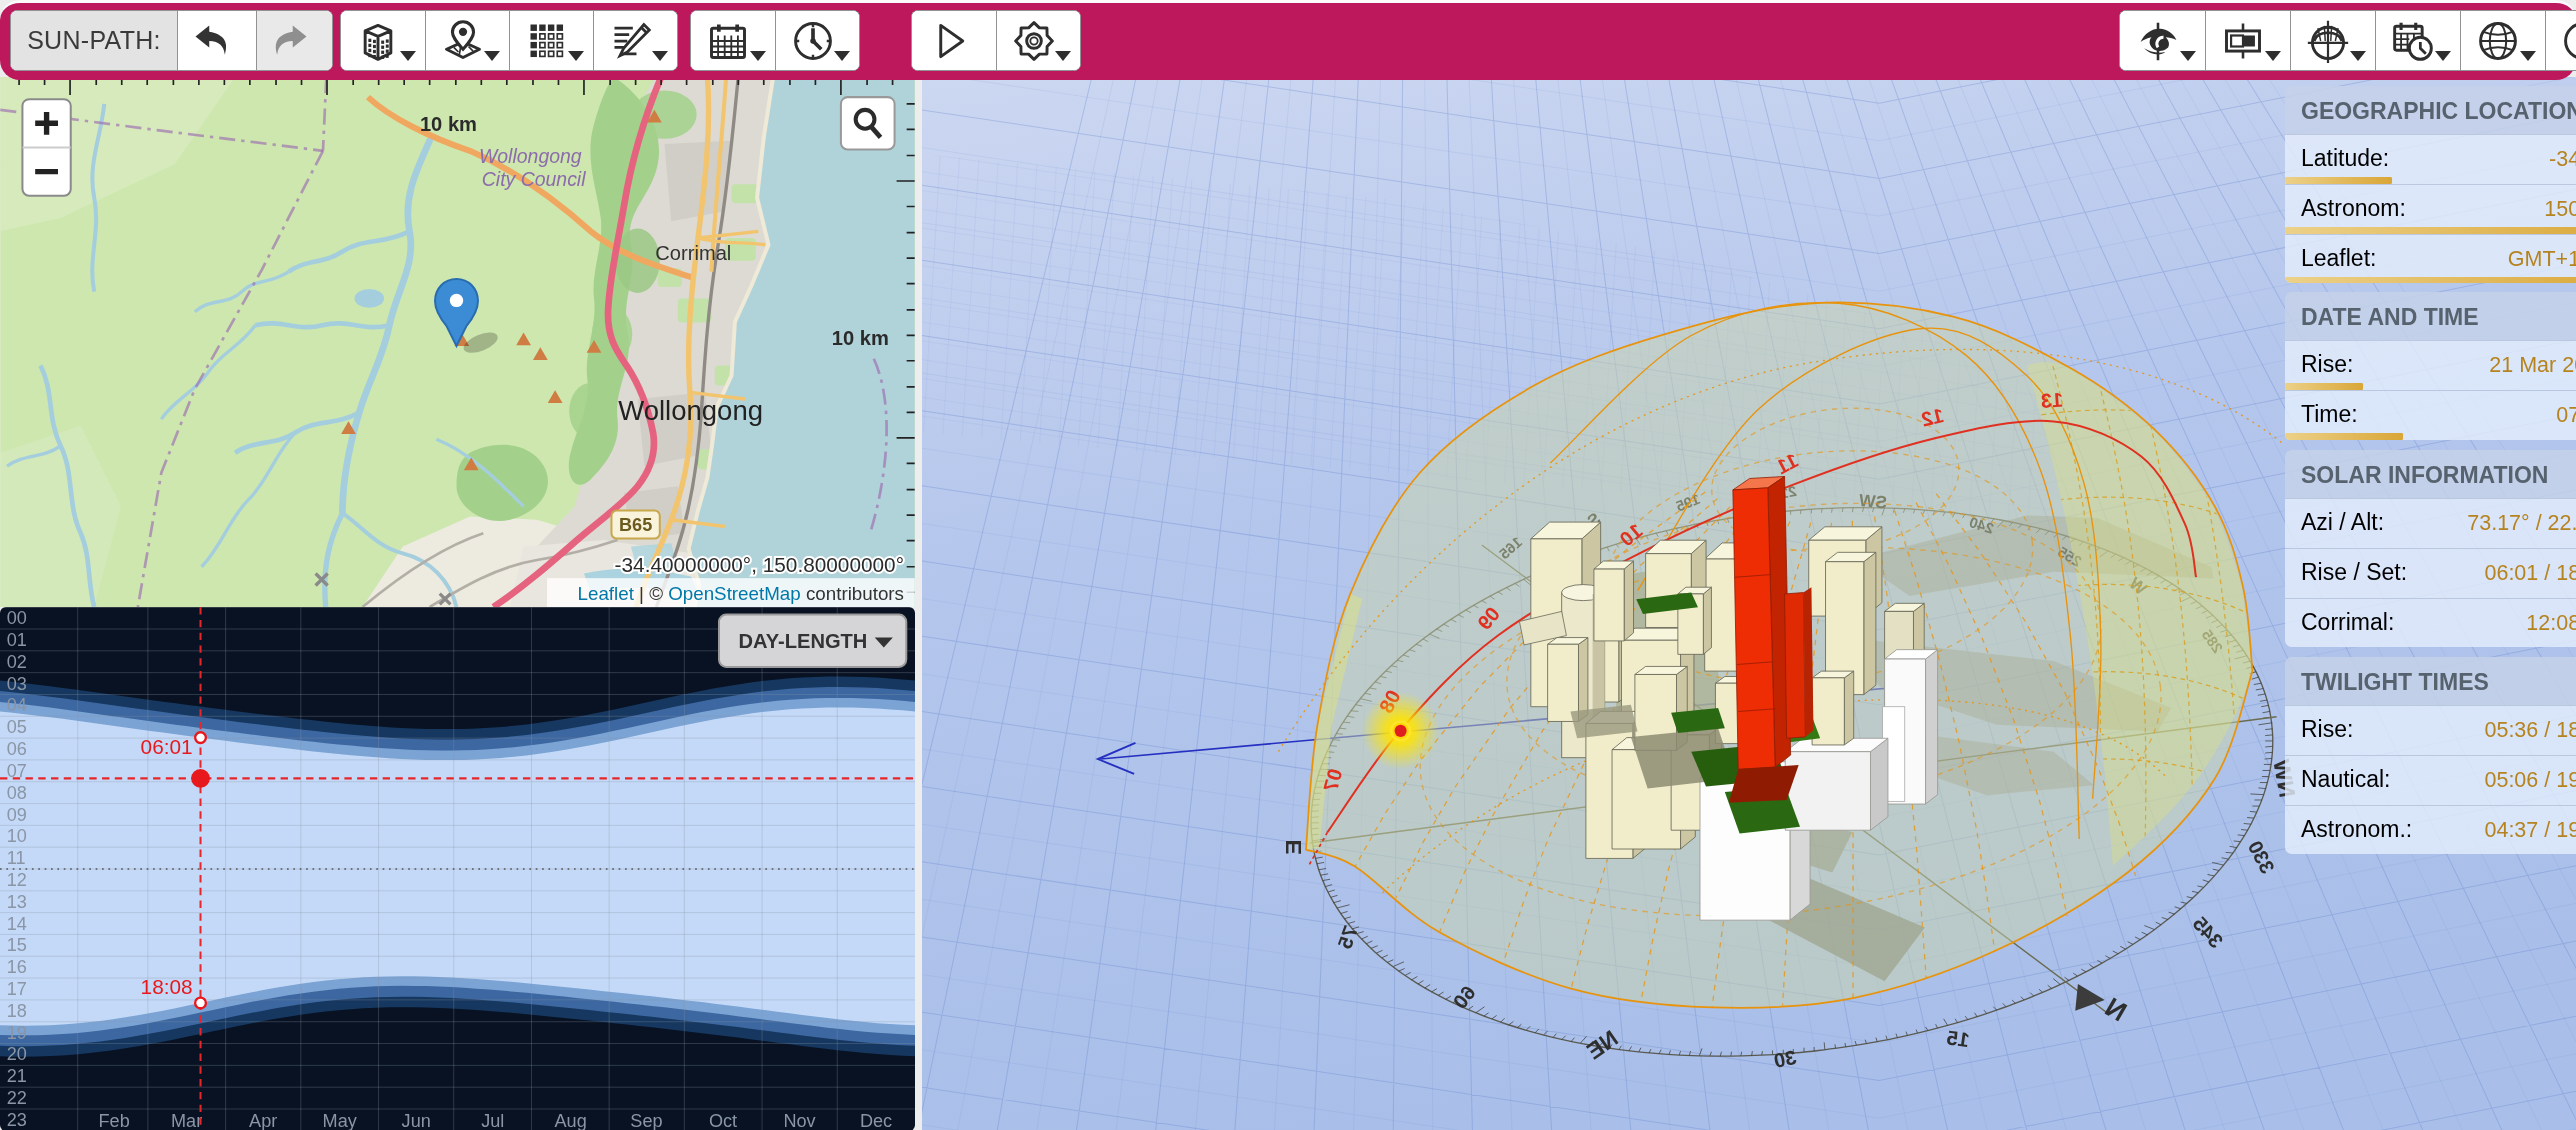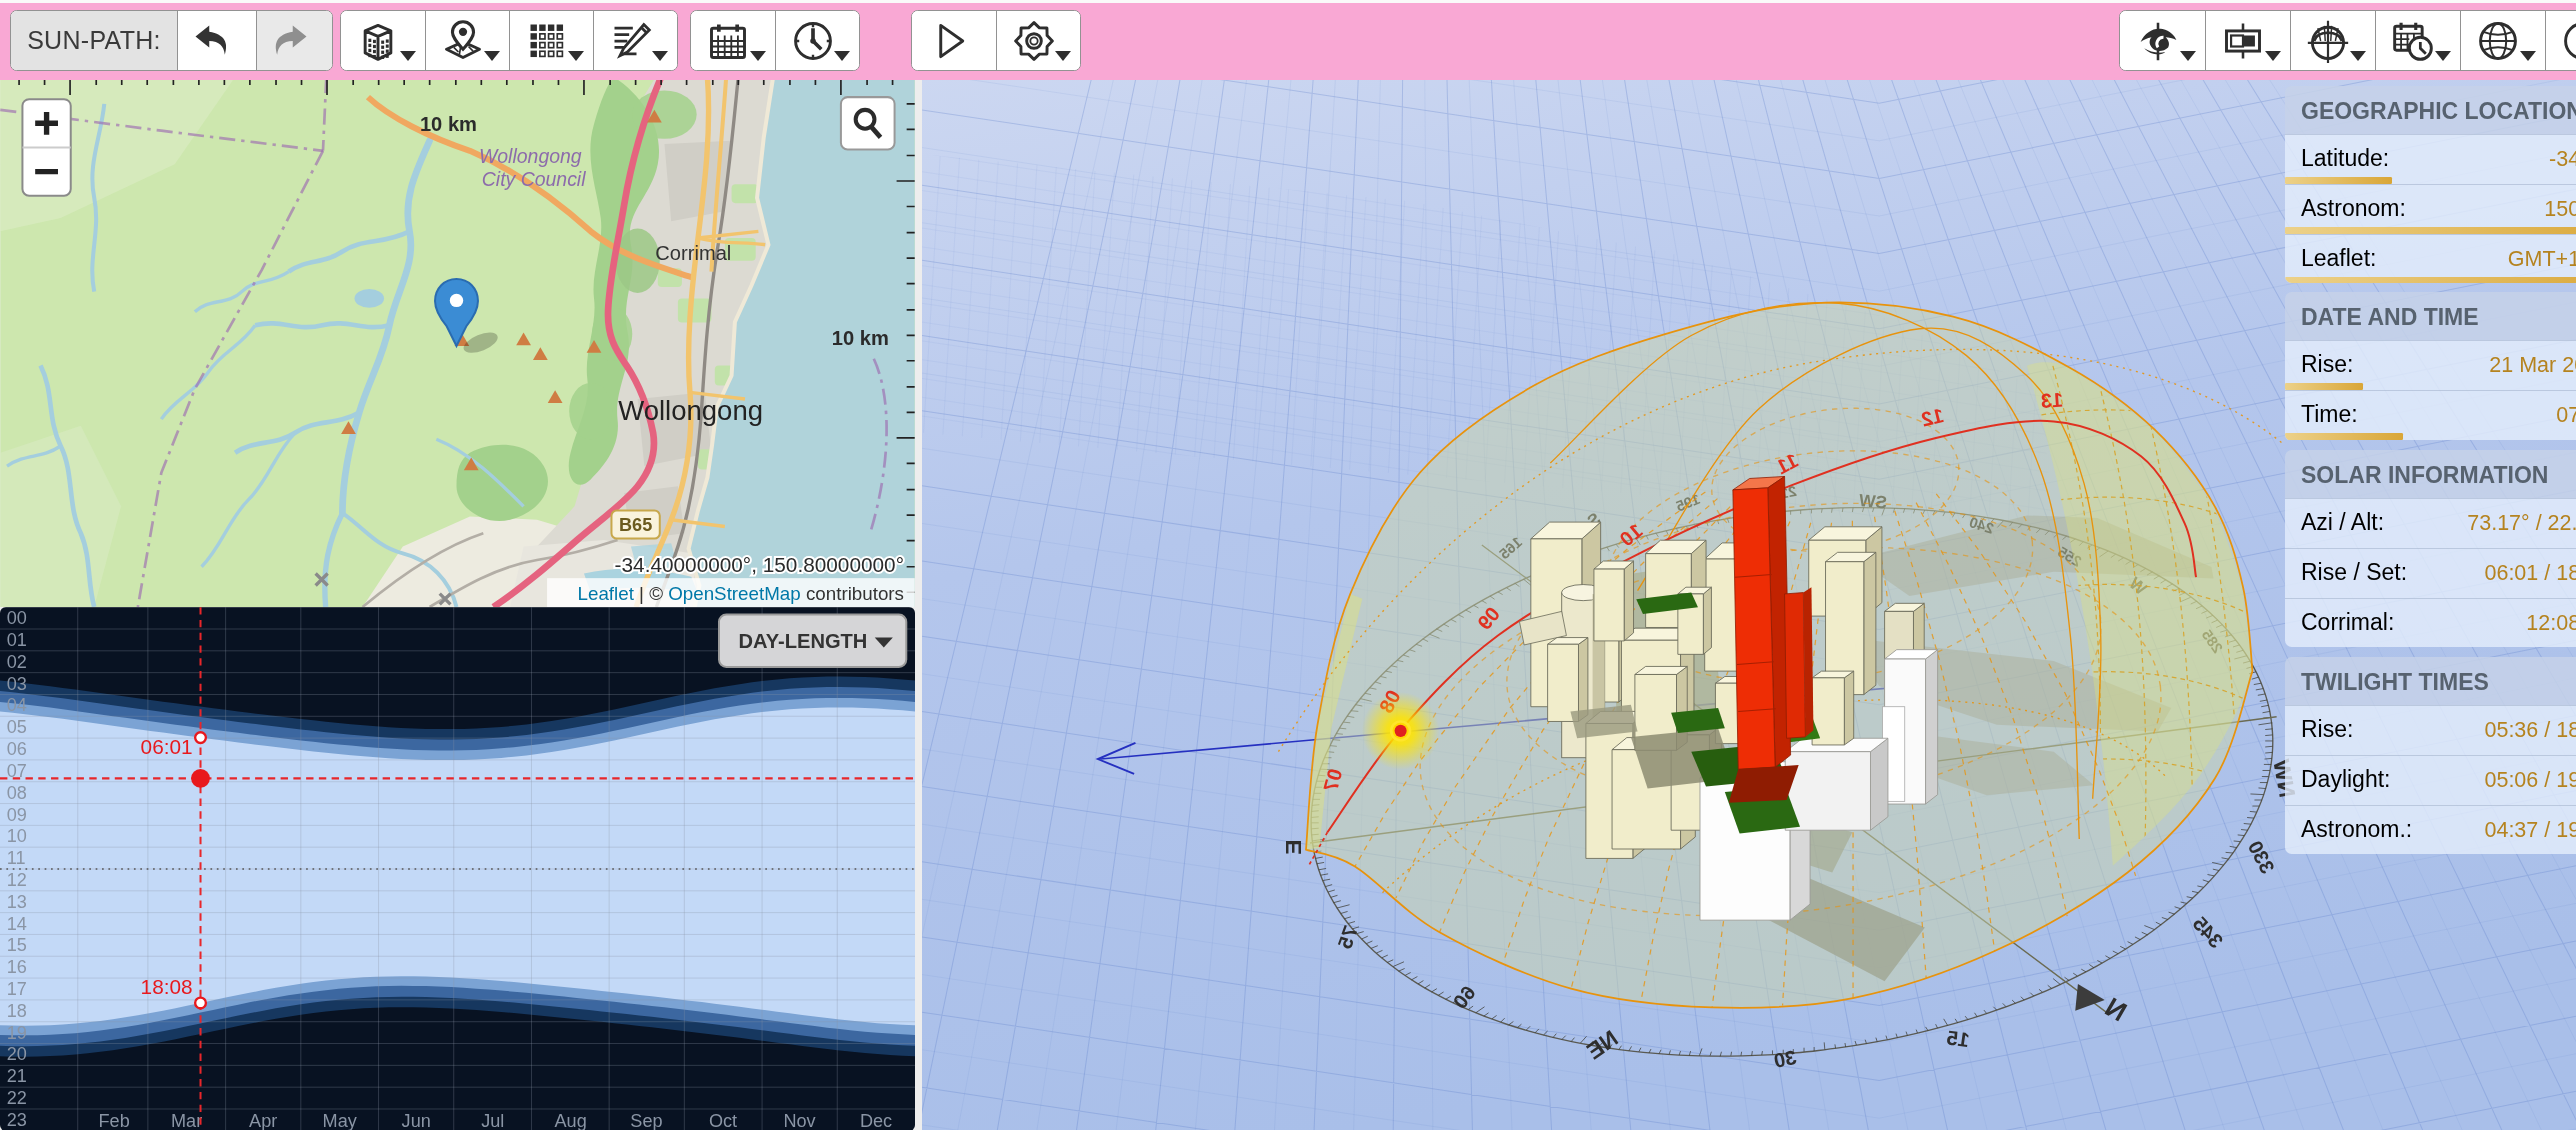--- a/index.html
+++ b/index.html
@@ -1,14 +1,14 @@
 <!DOCTYPE html>
 <html style="font-size:10.7px"><head><meta charset="utf-8"><style>
 html,body{margin:0;padding:0;width:2576px;height:1131px;overflow:hidden;background:#ededed;font-family:"Liberation Sans",sans-serif;}
-#toolbar{position:absolute;left:0;top:0;width:2576px;height:77px;background:#f9a8d4;border-top:3.4px solid #fafafa;}
+#toolbar{position:absolute;left:0;top:0;width:2576px;height:77px;background:#be185d;border-top:3.4px solid #fafafa;border-radius:20px;}
 .grp{position:absolute;top:7.4px;height:59px;border:1.7px solid #929292;border-radius:6.7px;overflow:hidden;background:#fff;}
 .cell{position:absolute;top:0;height:100%;display:flex;align-items:center;justify-content:center;box-sizing:border-box;}
 .cell svg{margin-right:9.4px;}
 .cell svg{display:block;}
 .cell .dd{position:absolute;right:9.4px;bottom:9.4px;width:0;height:0;border-left:8.7px solid transparent;border-right:8.7px solid transparent;border-top:10.7px solid #2e2e2e;}
 .lab{font-size:25px;color:#3a3a3a;letter-spacing:0.3px;}
 #mapbox{position:absolute;left:0;top:77px;width:915px;height:530px;overflow:hidden;}
 #chartbox{position:absolute;left:0;top:607px;width:915px;height:524px;overflow:hidden;border-radius:6px;}
 #scenebox{position:absolute;left:922px;top:77px;width:1654px;height:1054px;overflow:hidden;}
 #panel{position:absolute;left:2285px;top:0;width:352px;height:1054px;}
@@ -566,21 +566,21 @@
         <span class="pval">12:08:37</span>
       </div>
     </div>
     <div class="card" style="top:657px;height:197px;">
       <div class="phead">TWILIGHT TIMES</div>
       <div class="prow">
         <span class="plab">Rise:</span>
         <span class="pval">05:36 / 18:33</span>
       </div>
       <div class="prow">
-        <span class="plab">Daylight:</span>
+        <span class="plab">Nautical:</span>
         <span class="pval">05:06 / 19:03</span>
       </div>
       <div class="prow">
         <span class="plab">Astronom.:</span>
         <span class="pval">04:37 / 19:32</span>
       </div>
     </div>
   </div>
 
 </body></html>

